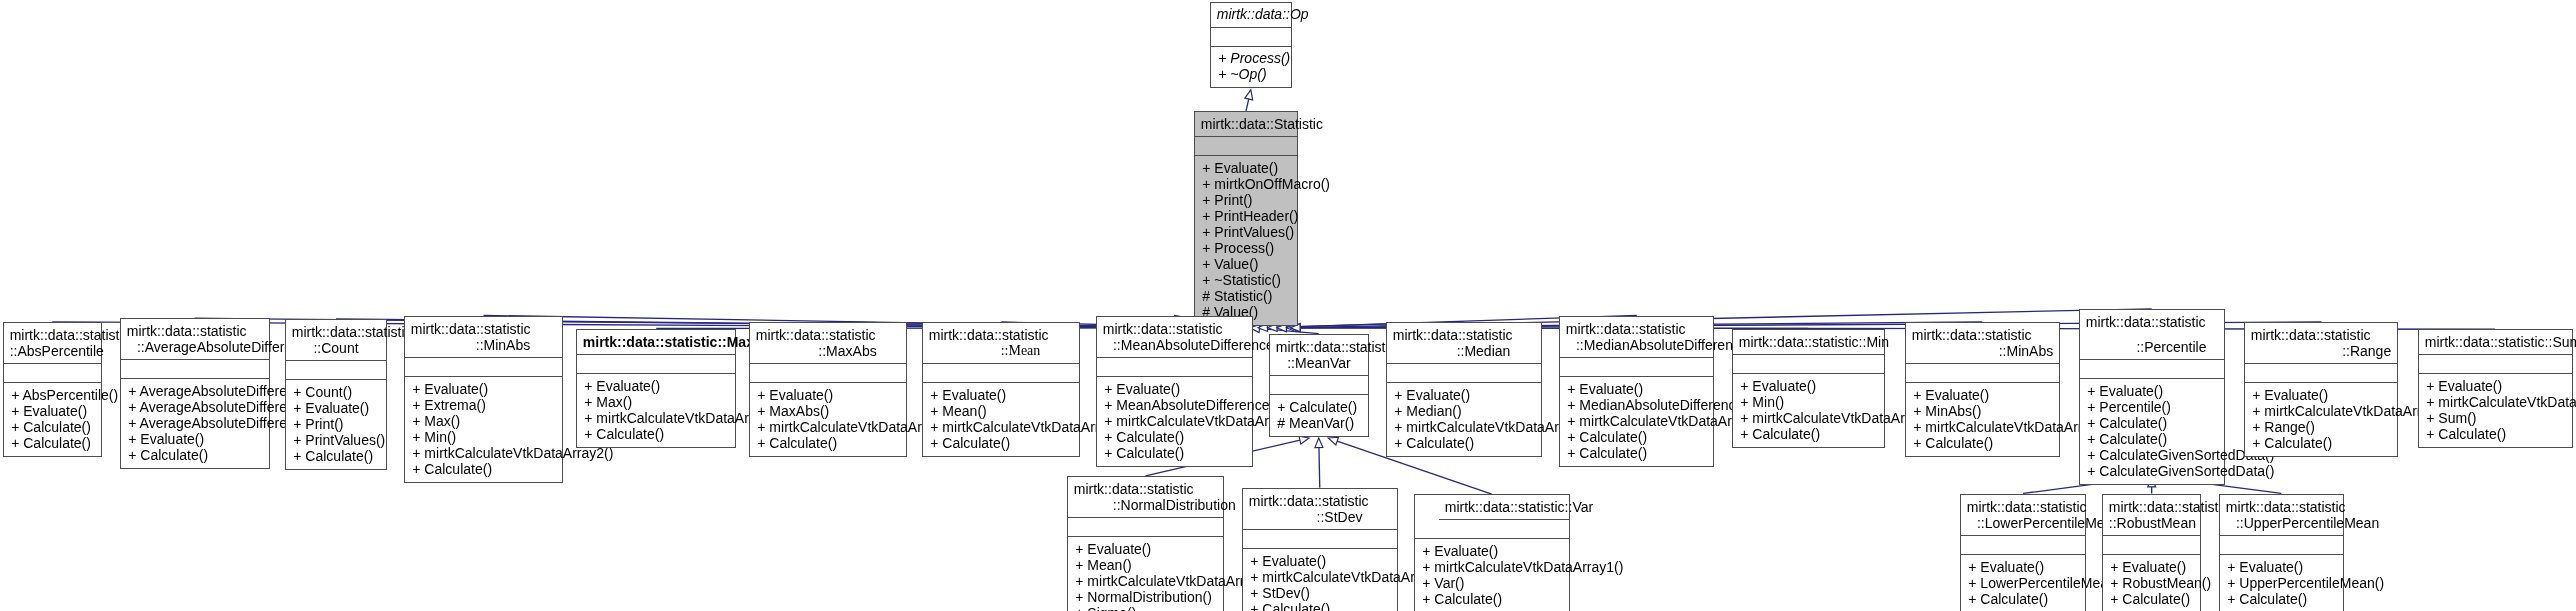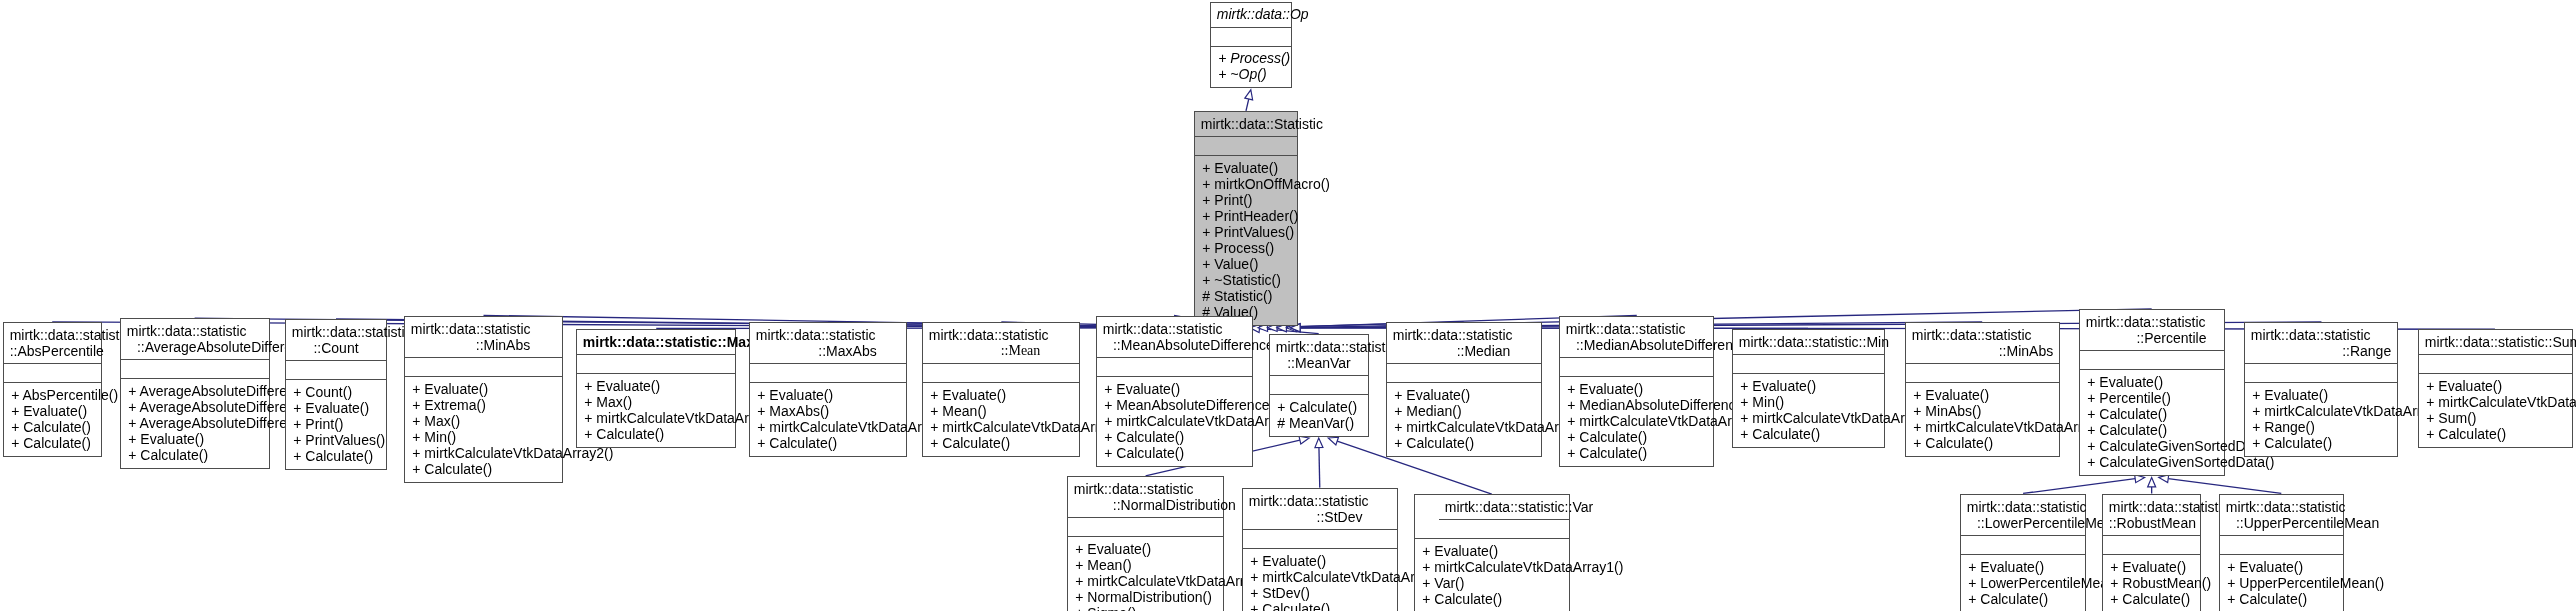--- a/index.html
+++ b/index.html
@@ -312,21 +312,21 @@
         <div class="uml-title" style="border-bottom-color: rgb(77, 77, 77);"><span style="display: block; text-align: left;">mirtk::data::statistic</span><span style="display: block; text-align: right; padding-left: 39px;">::MinAbs</span></div>
         <div class="uml-attrs" style="border-bottom-color: rgb(77, 77, 77);"></div>
         <div class="uml-ops">
           <div>+ Evaluate()</div>
           <div>+ MinAbs()</div>
           <div>+ mirtkCalculateVtkDataArray1()</div>
           <div>+ Calculate()</div>
         </div>
       </div>
       <div class="uml-node" style="left: 2079px; top: 309px; width: 146px; border-color: rgb(77, 77, 77);">
-        <div class="uml-title" style="border-bottom-color: rgb(77, 77, 77);"><span style="display: block; text-align: left;">mirtk::data::statistic</span><span style="display: block; text-align: center; padding-left: 39px;">::Percentile</span></div>
+        <div class="uml-title" style="border-bottom-color: rgb(77, 77, 77);"><span style="display: block; text-align: left;">mirtk::data::statistic</span><span style="display: block; text-align: center; padding-left: 39px; margin-top: 9px;">::Percentile</span></div>
         <div class="uml-attrs" style="border-bottom-color: rgb(77, 77, 77);"></div>
         <div class="uml-ops">
           <div>+ Evaluate()</div>
           <div>+ Percentile()</div>
           <div>+ Calculate()</div>
           <div>+ Calculate()</div>
           <div>+ CalculateGivenSortedData()</div>
           <div>+ CalculateGivenSortedData()</div>
         </div>
       </div>

